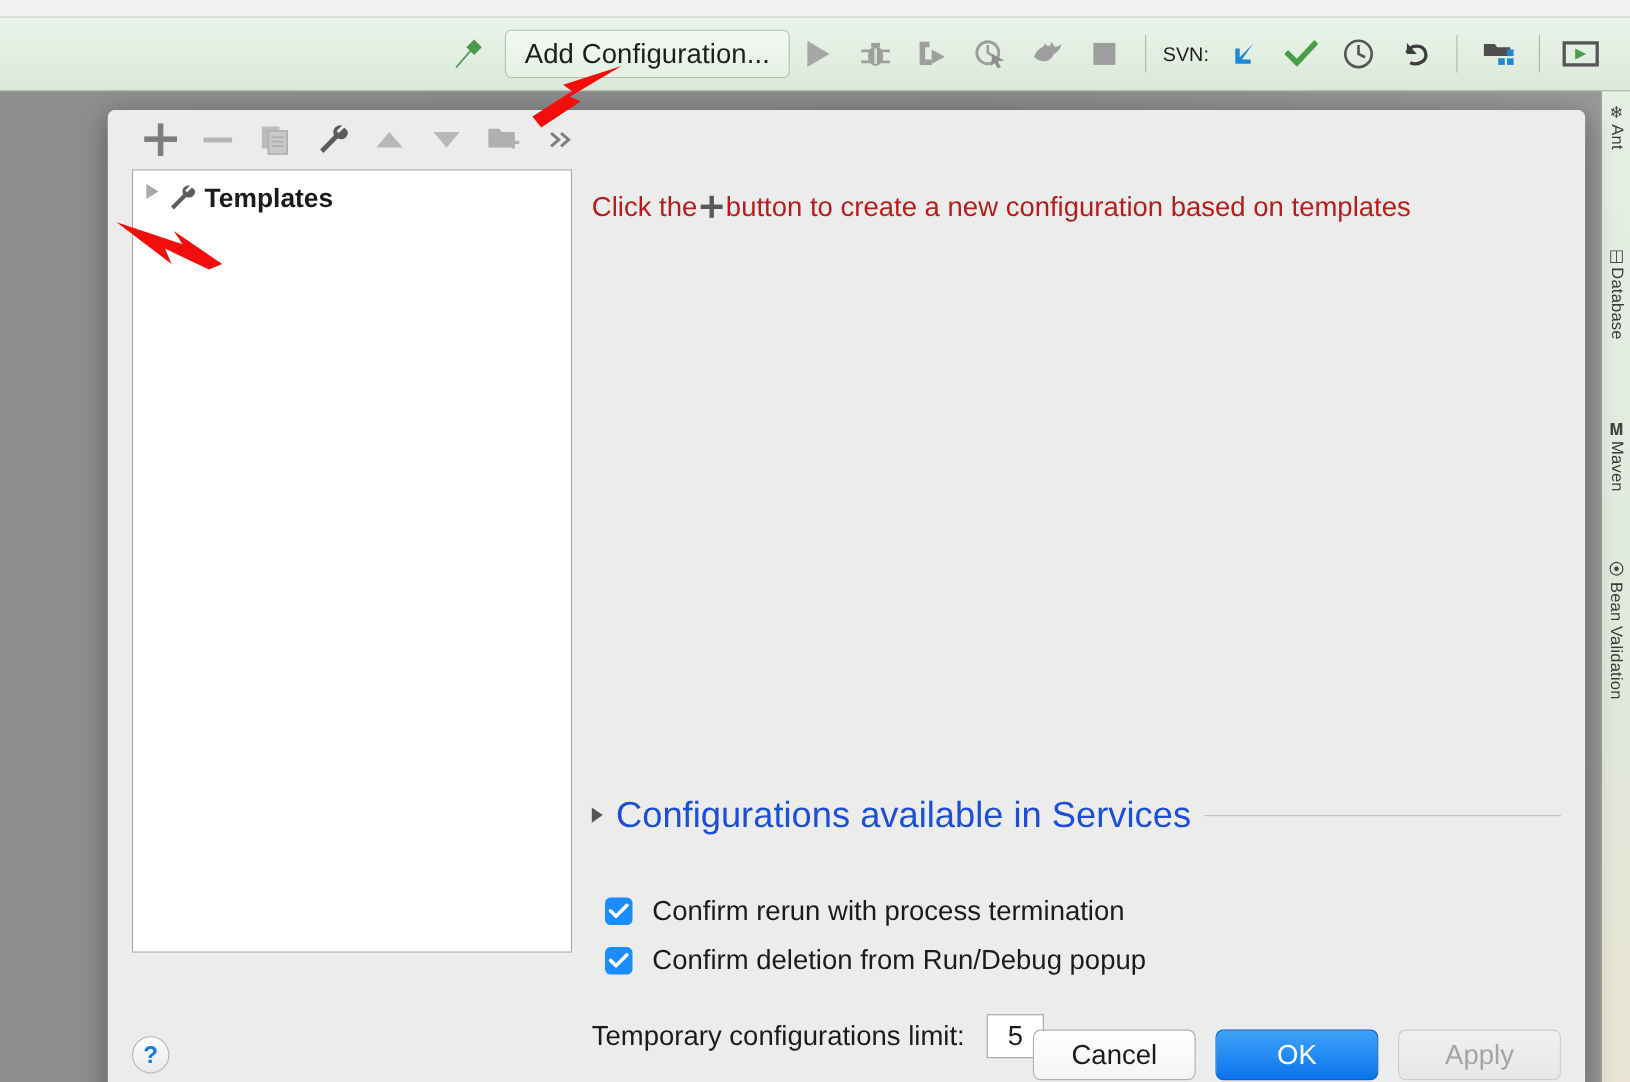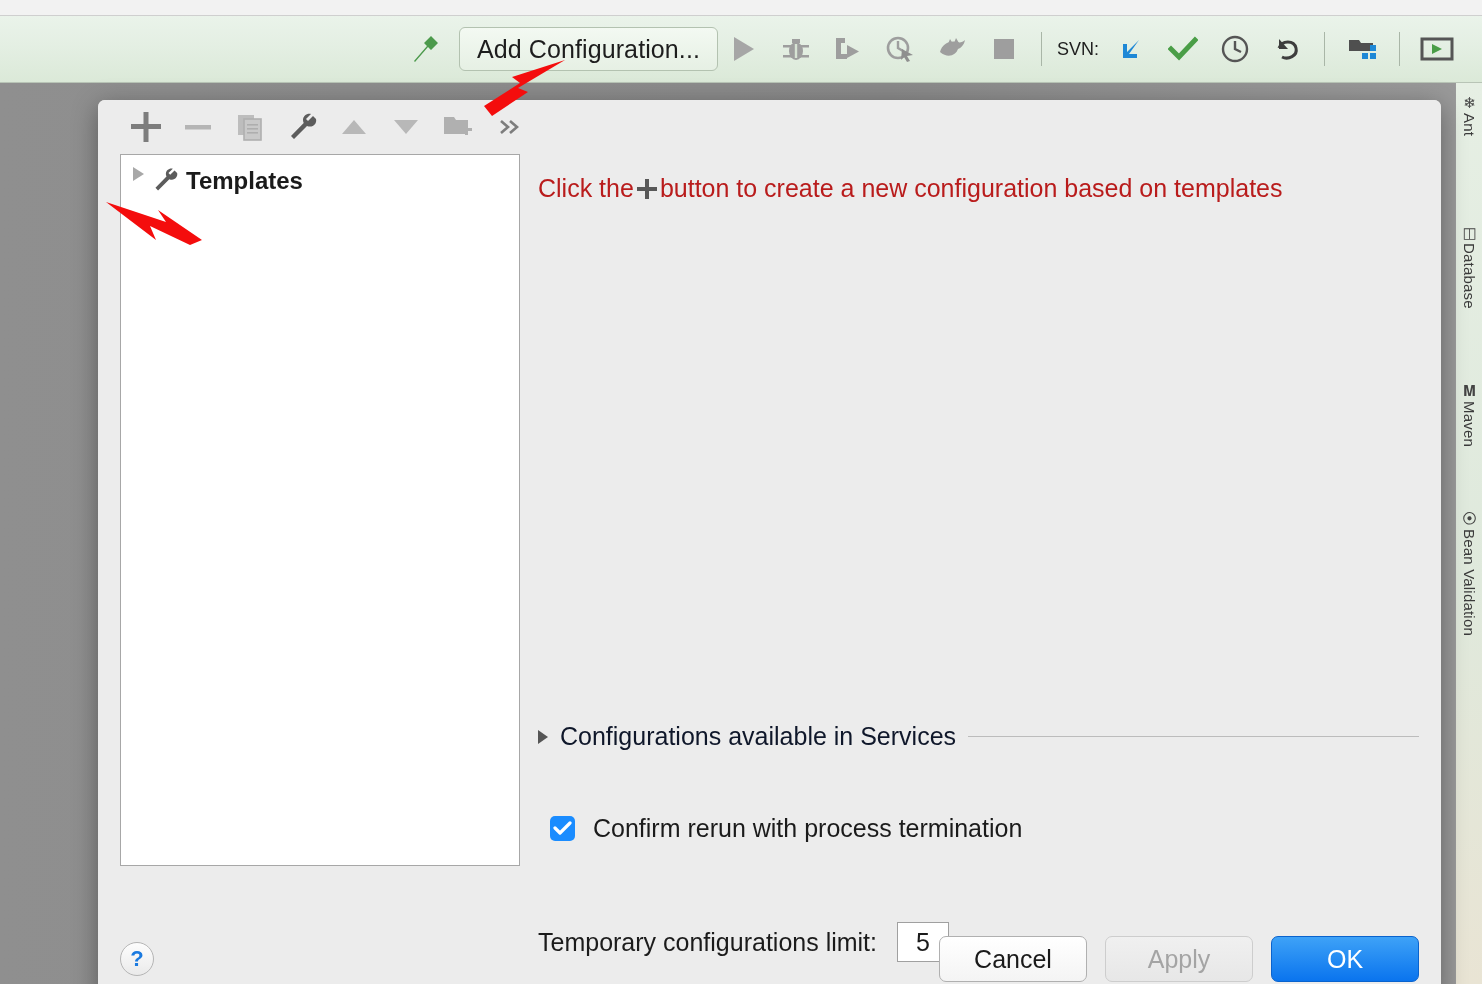--- a/index.html
+++ b/index.html
@@ -140,21 +140,21 @@
   .plus-inline::after { left: 8px; top: 0; width: 4px; height: 20px; }
 
   .services-row {
     position: absolute; left: 18px; right: 0; top: 568px;
     display: flex; align-items: center; gap: 12px;
   }
   .tri-small {
     width: 0; height: 0; border-left: 10px solid #555;
     border-top: 7px solid transparent; border-bottom: 7px solid transparent;
   }
-  .services-label { font-size: 25px; color: #0f172a; white-space: nowrap; }
+  .services-label { font-size: 33px; color: #1d4ed8; white-space: nowrap; }
   .hline { flex: 1; height: 1px; background: #bcbcbc; }
 
   .check-row {
     position: absolute; left: 30px;
     display: flex; align-items: center; gap: 18px;
   }
   .cb {
     width: 25px; height: 25px; border-radius: 5px; background: #1a8cff;
     display: flex; align-items: center; justify-content: center;
   }
@@ -432,35 +432,43 @@
 
         <div class="check-row" style="top:660px;">
           <span class="cb">
             <svg width="19" height="15" viewBox="0 0 19 15">
                 <path d="M2 7 L7 12 L17 2" stroke="#fff" stroke-width="3.2" fill="none" stroke-linecap="round" stroke-linejoin="round"></path>
               </svg>
           </span>
           <span class="cb-label">Confirm rerun with process termination</span>
         </div>
 
+        <div class="check-row" style="top:705px;">
+          <span class="cb">
+            <svg width="19" height="15" viewBox="0 0 19 15">
+                <path d="M2 7 L7 12 L17 2" stroke="#fff" stroke-width="3.2" fill="none" stroke-linecap="round" stroke-linejoin="round"></path>
+              </svg>
+          </span>
+          <span class="cb-label">Confirm deletion from Run/Debug popup</span>
+        </div>
 
         <div class="limit-row">
           <span class="limit-label">Temporary configurations limit:</span>
           <span class="limit-input">5</span>
         </div>
 
       </div>
     </div>
 
     <div class="footer">
       <div class="help-btn">?</div>
       <div class="spacer"></div>
       <div class="btn cancel">Cancel</div>
+      <div class="btn ok">OK</div>
       <div class="btn apply">Apply</div>
-      <div class="btn ok">OK</div>
     </div>
 
   </div>
 
   <svg class="arrow" style="left:462px; top:58px; width:105px; height:62px;" viewBox="0 0 105 62">
     <path d="M103 2 L56 30 L66 34 L30 58 L22 48 L58 25 L50 19 Z" fill="#f40d0d"></path>
   </svg>
 
   <svg class="arrow" style="left:104px; top:200px; width:104px; height:48px;" viewBox="0 0 104 48">
     <path d="M2 2 L62 22 L54 10 L98 40 L86 45 L46 26 L52 40 Z" fill="#f40d0d"></path>

